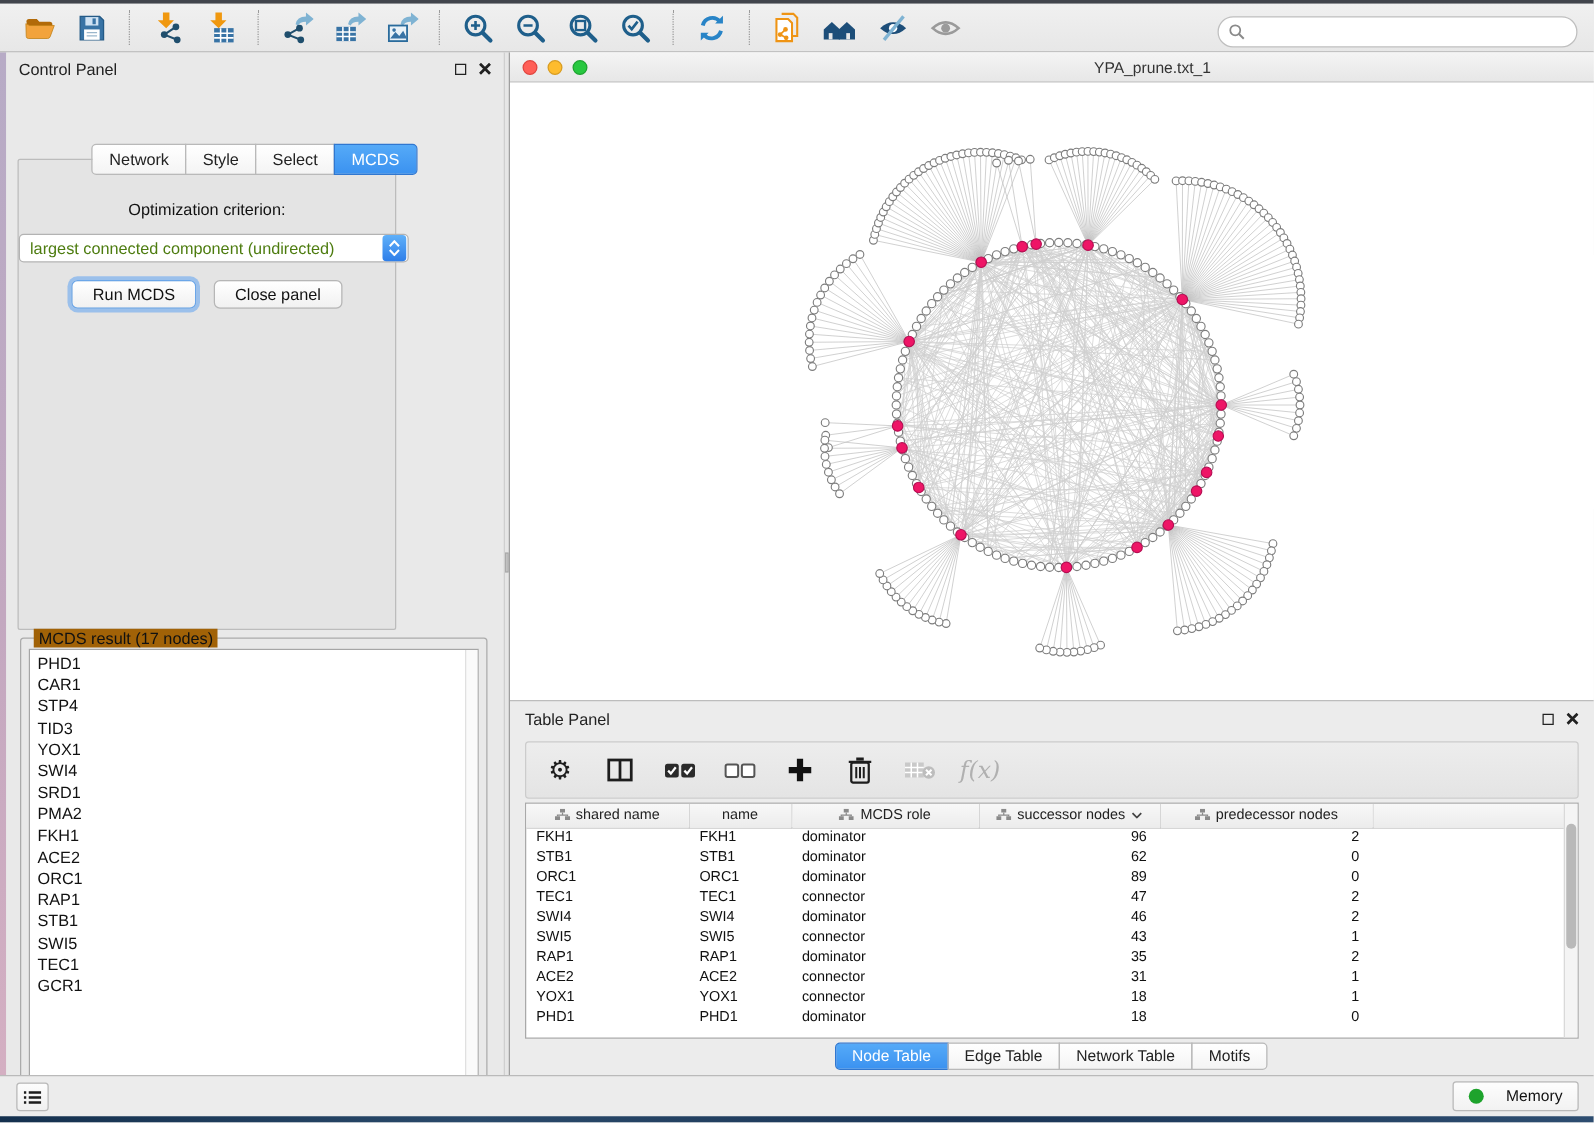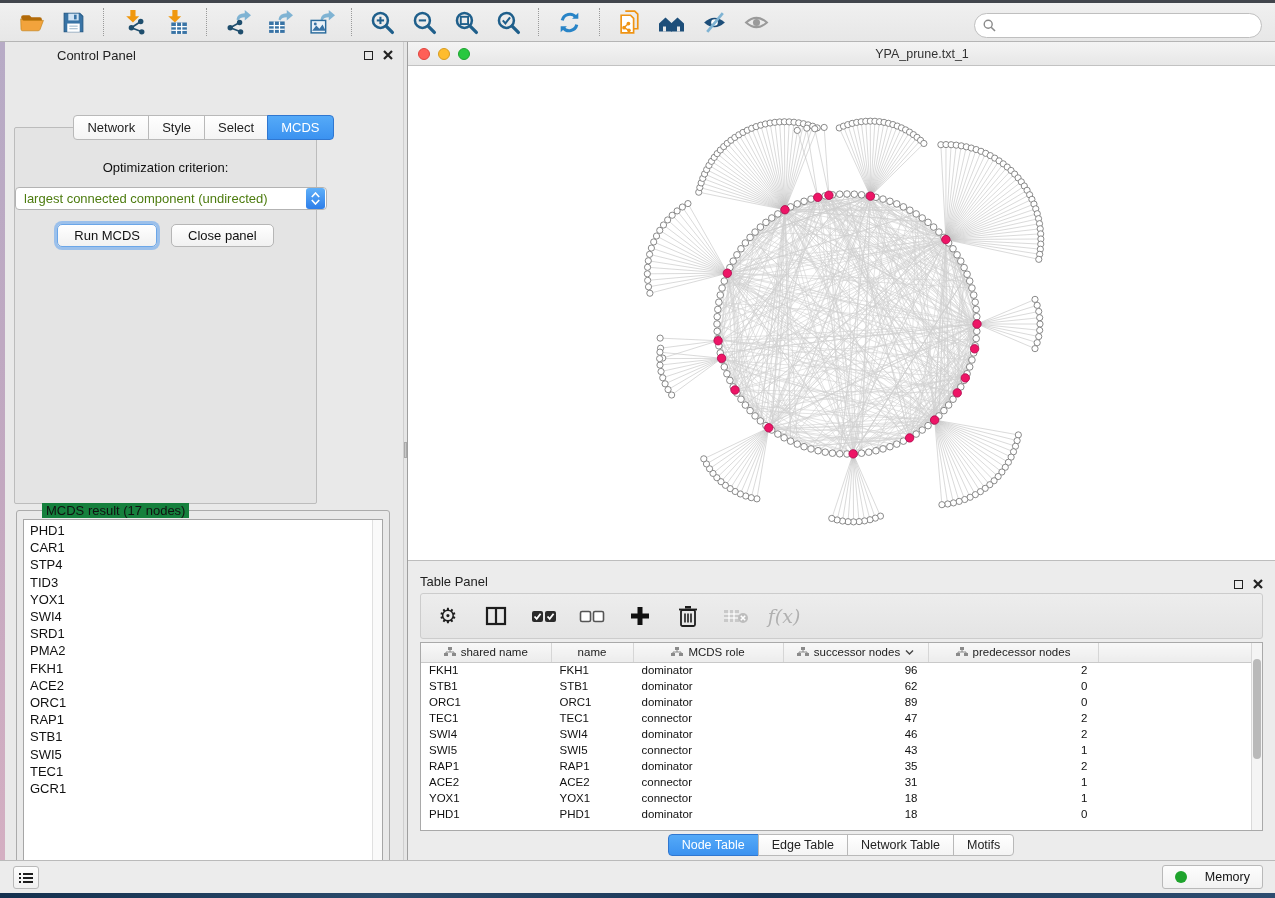--- a/index.html
+++ b/index.html
@@ -13,21 +13,21 @@
   .tb-icon { width:32px; height:32px; display:flex; align-items:center; justify-content:center; margin:0 5px; cursor:default; }
   .tb-sep { width:1px; height:28px; border-left:1px dotted #9a9a9a; margin:0 9px; }
   .search-wrap { position:absolute; right:13px; top:10px; width:288px; height:25px; background:#fff; border:1px solid #bfbfbf; border-radius:13px; display:flex; align-items:center; padding-left:8px; }
   .search-wrap input { border:none; outline:none; flex:1; height:20px; font-size:13px; background:transparent; margin-left:4px; }
 
   
   .desktop-left { position:absolute; left:0; top:42px; width:5px; height:818px; background:linear-gradient(#b7abc6,#c3a8c0 55%,#d4afc2); }
   .desktop-bottom { position:absolute; left:0; top:893px; width:1275px; height:5px; background:linear-gradient(90deg,#14304e,#2a4a6b 30%,#1a3556 60%,#2d4d70); }
 
   
-  .control-panel { position:absolute; left:5px; top:42px; width:398px; height:818px; background:#e9e9e9;padding-left:42px; }
+  .control-panel { position:absolute; left:5px; top:42px; width:398px; height:818px; background:#e9e9e9; }
   .panel-titlebar { height:26px; display:flex; align-items:center; padding:0 10px; }
   .panel-title { font-size:13px; color:#222; }
   .win-btns { margin-left:auto; display:flex; align-items:center; gap:10px; }
   .float-box { width:9px; height:9px; border:1.5px solid #222; display:inline-block; }
   .close-x svg { display:block; }
 
   .cp-tabs { position:absolute; left:0; top:73px; width:100%; display:flex; justify-content:center; z-index:2; }
   .mtab { font-size:13px; color:#222; background:linear-gradient(#ffffff,#f4f4f4); border:1px solid #b9b9b9; padding:4px 13px; margin-left:-1px; position:relative; cursor:default; }
   .mtab:first-child { border-radius:4px 0 0 4px; }
   .mtab:last-child { border-radius:0 4px 4px 0; }
@@ -36,21 +36,21 @@
   .cp-content { position:absolute; left:9px; top:85px; width:303px; height:377px; background:#e4e4e4; border:1px solid #bcbcbc; border-radius:2px; }
   .opt-label { text-align:center; margin-top:32px; font-size:13px; color:#111; }
   .dropdown { position:relative; margin:12px auto 0; width:312px; height:23px; background:#fff; border:1px solid #b3b3b3; border-radius:4px; display:flex; align-items:center; cursor:default; }
   .dropdown .dd-text { font-size:13px; padding-left:8px; color:#4d7c0f; flex:1; white-space:nowrap; overflow:hidden; }
   .dd-stepper { width:19px; height:21px; margin-right:1px; border-radius:3px; background:linear-gradient(#5fb0f9,#2e7ee9); display:flex; flex-direction:column; align-items:center; justify-content:center; gap:1px; }
   .btn-row { display:flex; justify-content:center; gap:14px; margin-top:14px; }
   .mac-btn { font-size:13px; color:#111; background:linear-gradient(#ffffff,#f1f1f1); border:1px solid #b6b6b6; border-radius:5px; padding:3px 16px; cursor:default; }
   .mac-btn.focused { box-shadow:0 0 0 3px rgba(106,168,240,.6); border-color:#6ba6e8; }
 
   .groupbox { position:absolute; left:11px; top:468px; width:374px; height:372px; border:1px solid #ababab; border-radius:3px; }
-  .groupbox-title { position:absolute; left:10px; top:-8px; background:#15803d; padding:0 4px; font-size:13px; color:#111;margin-left:15px; }
+  .groupbox-title { position:absolute; left:10px; top:-8px; background:#a16207; padding:0 4px; font-size:13px; color:#111; }
   .listbox { position:absolute; left:6px; top:8px; right:6px; bottom:6px; background:#fff; border:1px solid #a6a6a6; overflow:hidden; }
   .listbox-inner { position:absolute; left:0; top:2px; right:10px; bottom:0; }
   .list-item { font-size:13px; color:#111; padding:1.1px 6px; line-height:15px; }
   .list-scroll { position:absolute; right:0; top:0; bottom:0; width:10px; background:#fafafa; border-left:1px solid #e0e0e0; }
 
   
   .v-splitter { position:absolute; left:403px; top:42px; width:5px; height:818px; background:#e6e6e6; border-left:1px solid #cfcfcf; border-right:1px solid #9f9f9f; }
   .v-handle { position:absolute; left:0; top:400px; width:3px; height:16px; background:#c9c9c9; border:1px solid #aaa; }
 
   
@@ -59,21 +59,21 @@
   .traffic { display:flex; gap:8px; margin-left:10px; }
   .tl { width:12px; height:12px; border-radius:50%; }
   .tl.red { background:#ff5f57; border:1px solid #e0443e; }
   .tl.yellow { background:#febc2e; border:1px solid #d89c20; }
   .tl.green { background:#28c840; border:1px solid #1da32f; }
   .net-title { position:absolute; left:0; right:0; text-align:center; font-size:12.5px; color:#333; }
   .net-canvas { width:867px; height:493px; background:#fff; display:block; }
 
   
   .table-panel { position:absolute; left:408px; top:560px; width:867px; height:300px; background:#ececec; border-top:1px solid #bdbdbd; }
-  .tp-titlebar { height:28px; display:flex; align-items:flex-end; padding:0 12px;gap:11px; }
+  .tp-titlebar { height:28px; display:flex; align-items:center; padding:0 12px;gap:11px; }
   .tp-toolbar { position:absolute; left:12px; top:32px; width:843px; height:46px; background:linear-gradient(#ededed,#e4e4e4); border:1px solid #cccccc; border-radius:3px; display:flex; align-items:center; padding-left:14px; gap:22px; }
   .tp-ico { width:26px; height:26px; display:flex; align-items:center; justify-content:center; }
   .fx { font-family:"DejaVu Serif", serif; font-style:italic; font-size:19px; color:#b0b0b0; }
   .gear-glyph { font-family:"DejaVu Sans", sans-serif; font-size:21px; color:#1d1d1d; line-height:1; }
 
   .tbl-wrap { position:absolute; left:12px; top:81px; width:843px; height:189px; background:#fff; border:1px solid #a9a9a9; overflow:hidden; }
   table.nodetable { border-collapse:collapse; width:832px; table-layout:fixed; }
   .nodetable th { height:19px; background:linear-gradient(#f8f8f8,#ececec); border-right:1px solid #d6d6d6; border-bottom:1px solid #c9c9c9; font-size:11.5px; font-weight:normal; color:#222; text-align:center; position:relative; }
   .nodetable th .hdr-inner { display:flex; align-items:center; justify-content:center; gap:5px; }
   .nodetable td { height:16px; font-size:11.5px; color:#111; padding:0 10px 0 8px; border-right:1px solid transparent; white-space:nowrap; overflow:hidden; }

